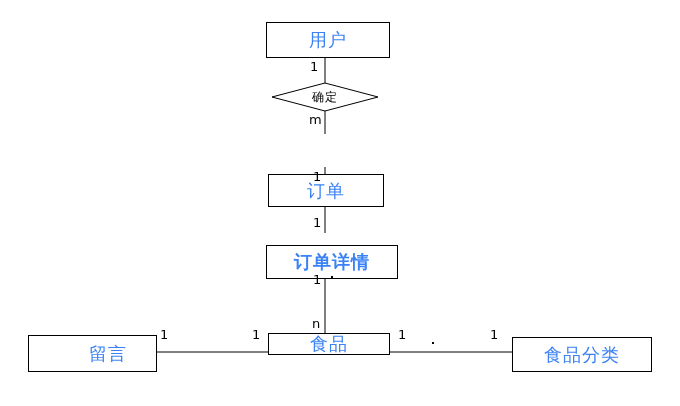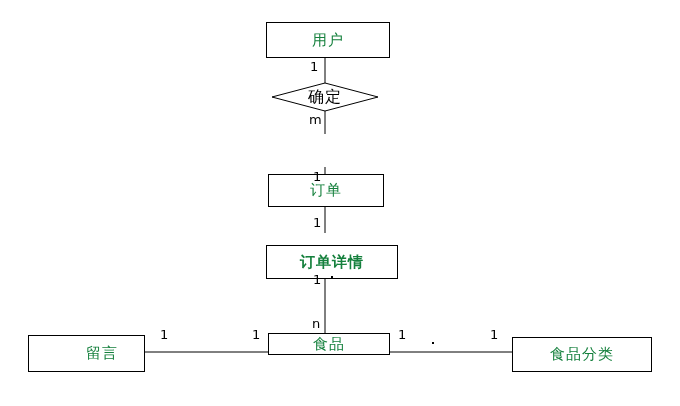--- a/index.html
+++ b/index.html
@@ -26,31 +26,31 @@
     display: block;
   }
   .entity-box {
     position: absolute;
     box-sizing: border-box;
     border: 1px solid #000000;
     background: #ffffff;
     display: flex;
     align-items: center;
     justify-content: center;
-    font-size: 15px;
-    color: #15803d;
+    font-size: 18px;
+    color: #3b82f6;
     letter-spacing: 1px;
     line-height: 1;
   }
   .relationship-diamond {
     position: absolute;
     display: flex;
     align-items: center;
     justify-content: center;
-    font-size: 16px;
+    font-size: 12px;
     color: #000000;
     letter-spacing: 1px;
     background: transparent;
     pointer-events: none;
     line-height: 1;
   }
   .card-label {
     position: absolute;
     font-size: 13px;
     color: #000000;
@@ -87,21 +87,21 @@
   </svg>
 
   <div class="entity-box" style="left:266px; top:22px; width:124px; height:36px;">用户</div>
 
   <div class="entity-box" style="left:268px; top:134px; width:116px; height:33px;margin-top:40px;">订单</div>
 
   <div class="entity-box" style="left:266px; top:245px; width:132px; height:34px;font-weight:bold;">订单详情</div>
 
   <div class="entity-box" style="left:268px; top:333px; width:122px; height:22px;">食品</div>
 
-  <div class="entity-box" style="left:28px; top:335px; width:117px; height:37px;padding-left:31px;">留言</div>
+  <div class="entity-box" style="left:28px; top:335px; width:129px; height:37px;padding-left:31px;">留言</div>
 
   <div class="entity-box" style="left:512px; top:337px; width:140px; height:35px;">食品分类</div>
 
   <div class="relationship-diamond" style="left:272px; top:83px; width:106px; height:28px;">确定</div>
 
   <div class="card-label" style="left:310px; top:60px;">1</div>
 
   <div class="card-label" style="left:309px; top:113px;">m</div>
 
   <div class="card-label" style="left:313px; top:170px;">1</div>

